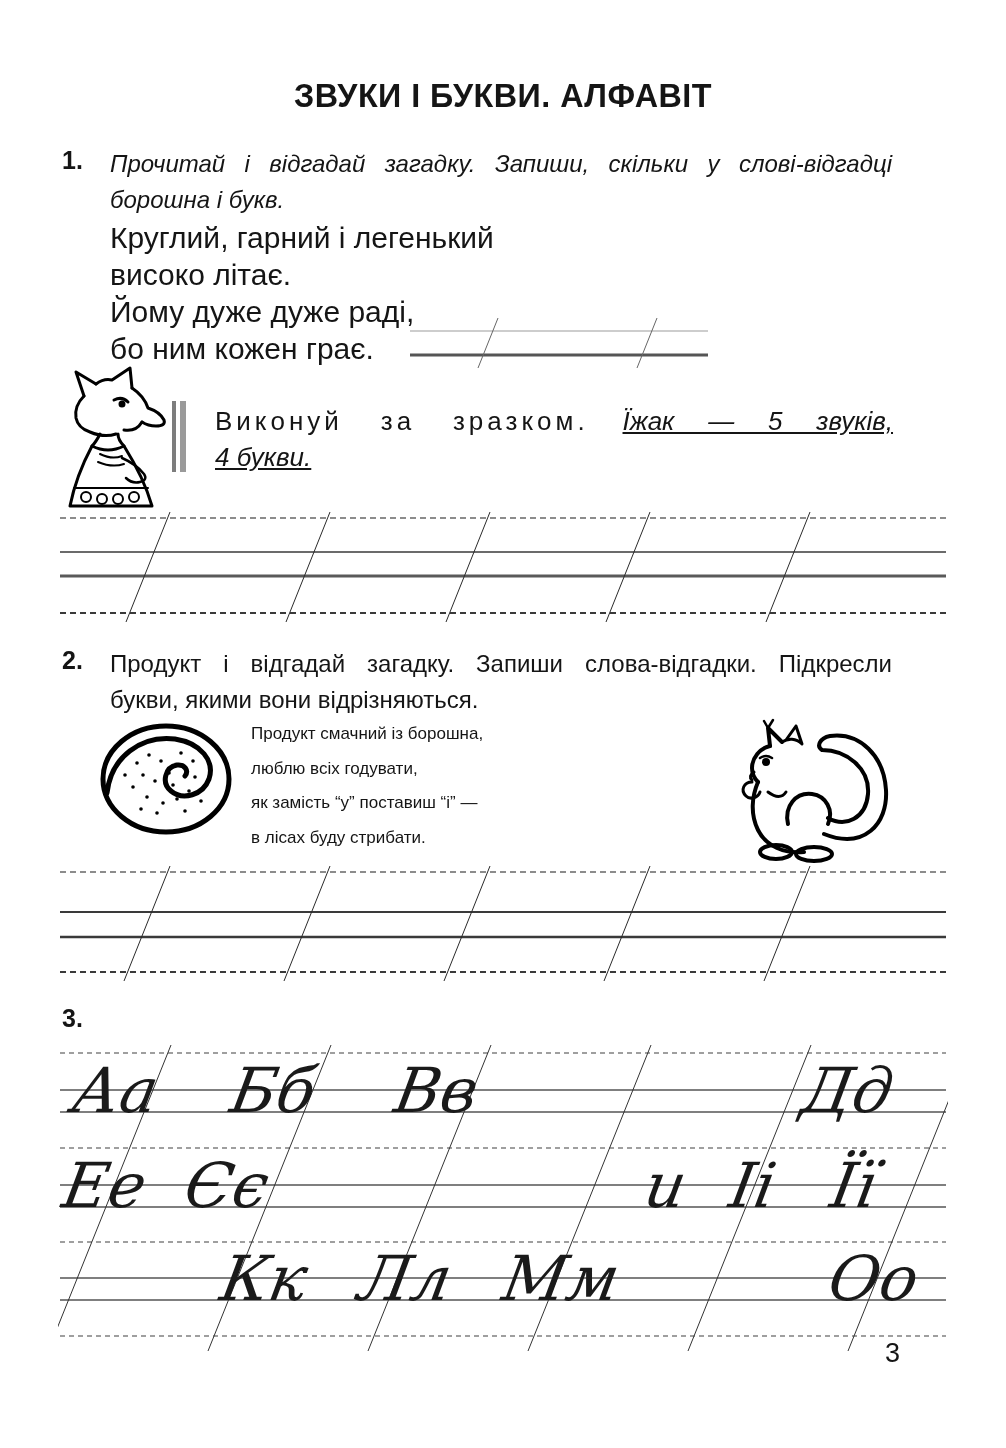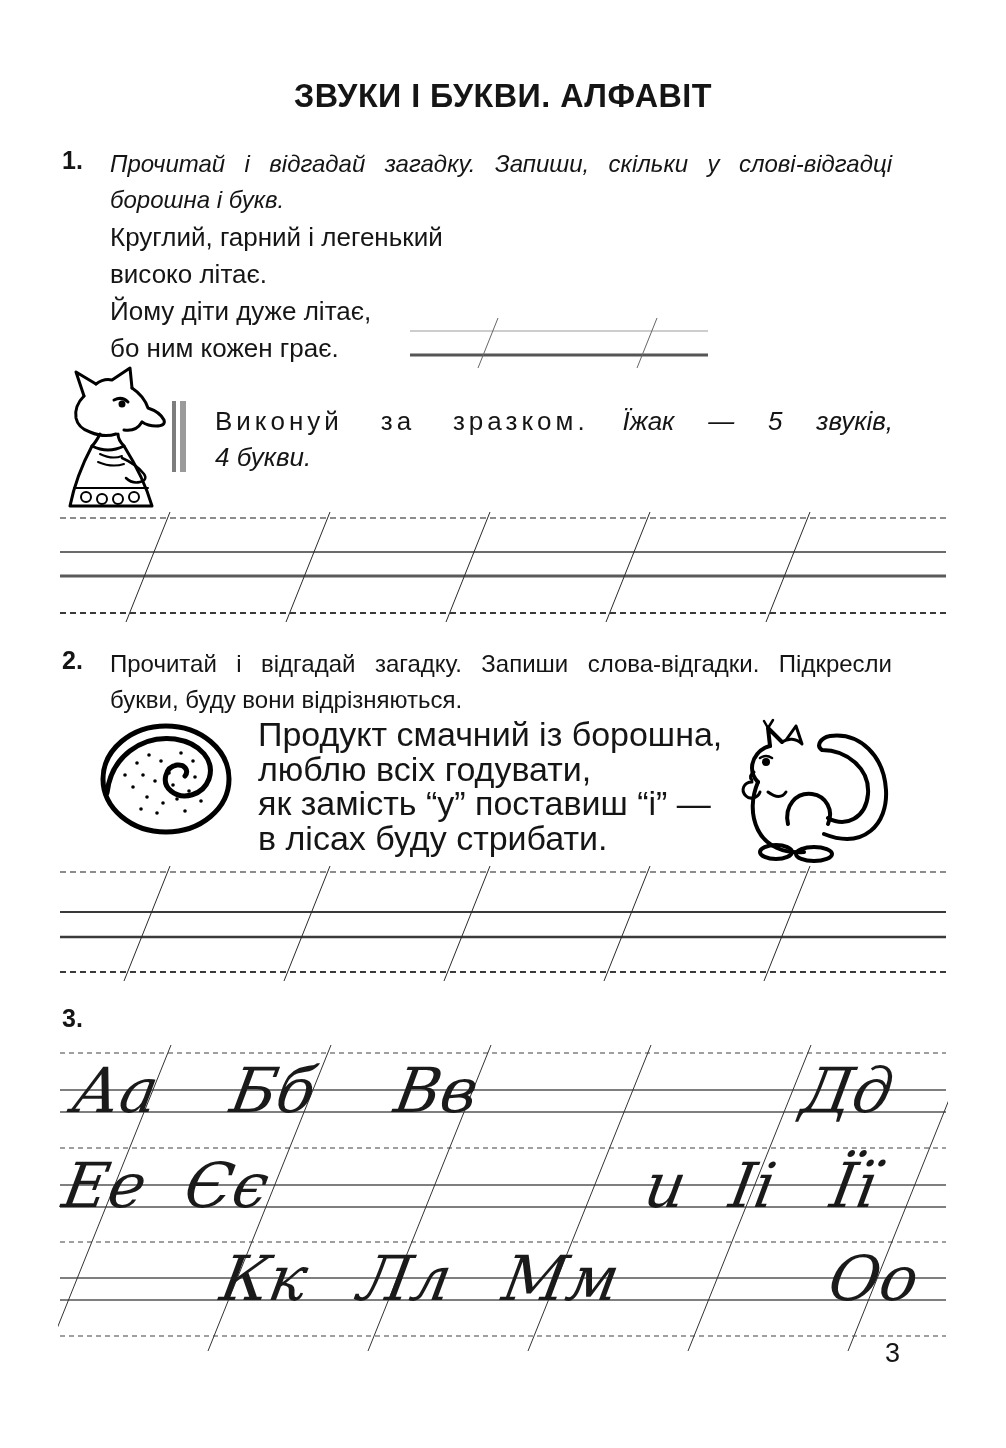--- a/index.html
+++ b/index.html
@@ -10,25 +10,25 @@
   }
   .abs{position:absolute;}
   .page-title{
     left:0;top:76px;width:1006px;text-align:center;
     font-size:34px;font-weight:700;letter-spacing:.5px;
     transform:scaleX(.95);
   }
   .task-num{font-size:25px;font-weight:700;}
   .inst{left:110px;width:782px;font-size:24px;line-height:36px;}
   .inst .just{text-align:justify;text-align-last:justify;}
-  .riddle1{left:110px;top:219px;font-size:26px;line-height:37px;}
-  .riddle2{left:258px;top:717px;font-size:34px;line-height:34.5px;}
+  .riddle1{left:110px;top:219px;font-size:30px;line-height:37px;}
+  .riddle2{left:251px;top:717px;font-size:17px;line-height:34.5px;}
   .example{left:215px;top:403px;width:678px;font-size:26px;line-height:36px;}
   .example .lbl{letter-spacing:4px;}
-  .example .smp{font-style:italic;}
+  .example .smp{font-style:italic;text-decoration:underline;}
   .example .l1{text-align:justify;text-align-last:justify;}
   .marker{left:172px;top:401px;width:14px;height:71px;}
   .marker .b1{position:absolute;left:0;top:0;width:4px;height:71px;background:#7d7d7d;}
   .marker .b2{position:absolute;left:8px;top:0;width:6px;height:71px;background:#9a9a9a;}
   .pagenum{left:860px;top:1338px;width:40px;text-align:right;font-size:27px;}
   svg text.cur{
     font-family:"DejaVu Serif",serif;font-style:italic;font-size:62px;fill:#1a1a1a;
   }
 </style>
 </head>
@@ -40,21 +40,21 @@
 
   <div class="abs task-num" style="left:62px;top:146px;">1.</div>
   <div class="abs inst" style="top:146px;font-style:italic;">
     <div class="just">Прочитай і відгадай загадку. Запиши, скільки у слові-відгадці</div>
     <div>борошна і букв.</div>
   </div>
 
   <div class="abs riddle1">
     <div>Круглий, гарний і легенький</div>
     <div>високо літає.</div>
-    <div>Йому діти дуже літає,</div>
+    <div>Йому дуже дуже раді,</div>
     <div>бо ним кожен грає.</div>
   </div>
 
   <svg class="abs" style="left:408px;top:310px;" width="302" height="62" viewBox="0 0 302 62">
     <line x1="2" y1="21" x2="300" y2="21" stroke="#9b9b9b" stroke-width="1"></line>
     <line x1="2" y1="45" x2="300" y2="45" stroke="#555555" stroke-width="3"></line>
     <line x1="90" y1="8" x2="70" y2="58" stroke="#666" stroke-width="1"></line>
     <line x1="249" y1="8" x2="229" y2="58" stroke="#666" stroke-width="1"></line>
   </svg>
 
@@ -102,22 +102,22 @@
       <line x1="112" y1="0" x2="68" y2="110"></line>
       <line x1="272" y1="0" x2="228" y2="110"></line>
       <line x1="432" y1="0" x2="388" y2="110"></line>
       <line x1="592" y1="0" x2="548" y2="110"></line>
       <line x1="752" y1="0" x2="708" y2="110"></line>
     </g>
   </svg>
 
   <div class="abs task-num" style="left:62px;top:646px;">2.</div>
   <div class="abs inst" style="top:646px;">
-    <div class="just">Прочитай і відгадай загадку. Запиши слова-відгадки. Підкресли</div>
-    <div>букви, буду вони відрізняються.</div>
+    <div class="just">Продукт і відгадай загадку. Запиши слова-відгадки. Підкресли</div>
+    <div>букви, якими вони відрізняються.</div>
   </div>
 
   <svg class="abs" style="left:97px;top:713px;" width="138" height="126" viewBox="0 0 138 126">
     <g fill="none" stroke="#000" stroke-linecap="round">
       <ellipse cx="69" cy="66" rx="63" ry="53" stroke-width="5"></ellipse>
       <path d="M10,80 C14,44 44,22 78,26 C104,30 118,48 112,66 C106,82 86,88 74,78 C64,70 68,54 80,52 C88,51 92,58 88,63" stroke-width="5"></path>
       <g fill="#000" stroke="none">
         <circle cx="40" cy="50" r="1.8"></circle>
           <circle cx="52" cy="42" r="1.8"></circle>
           <circle cx="64" cy="48" r="1.8"></circle>

